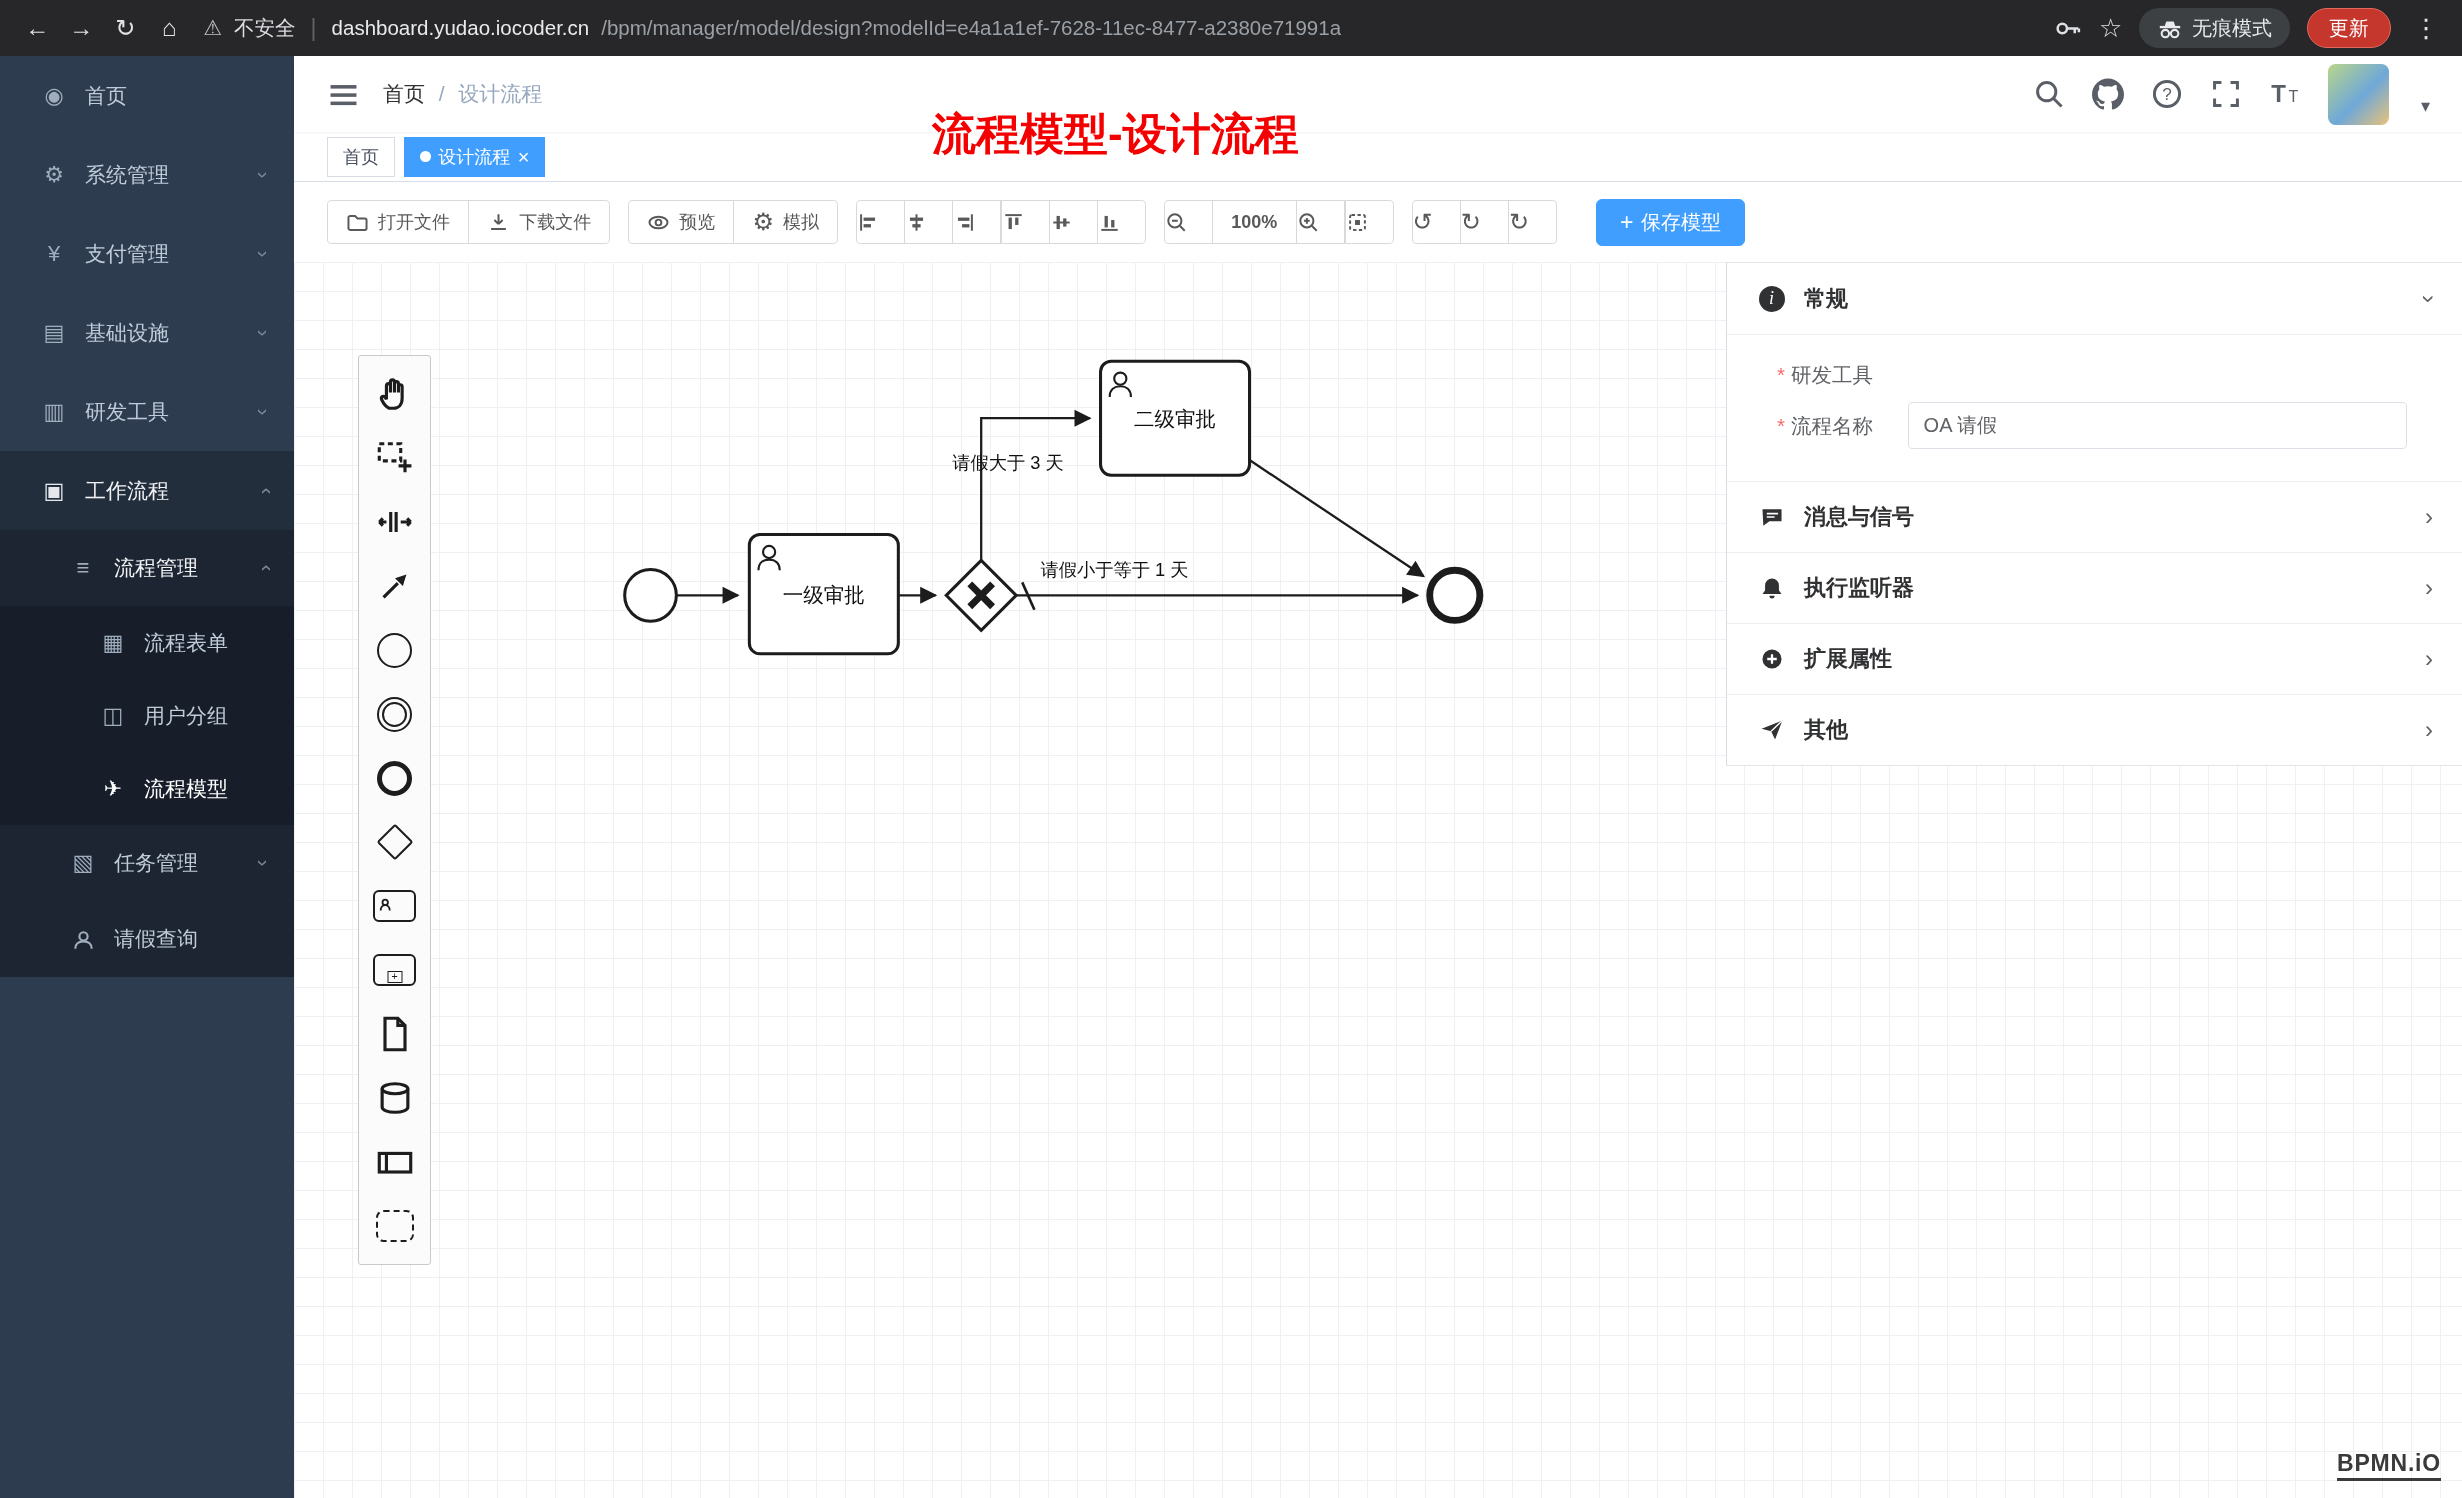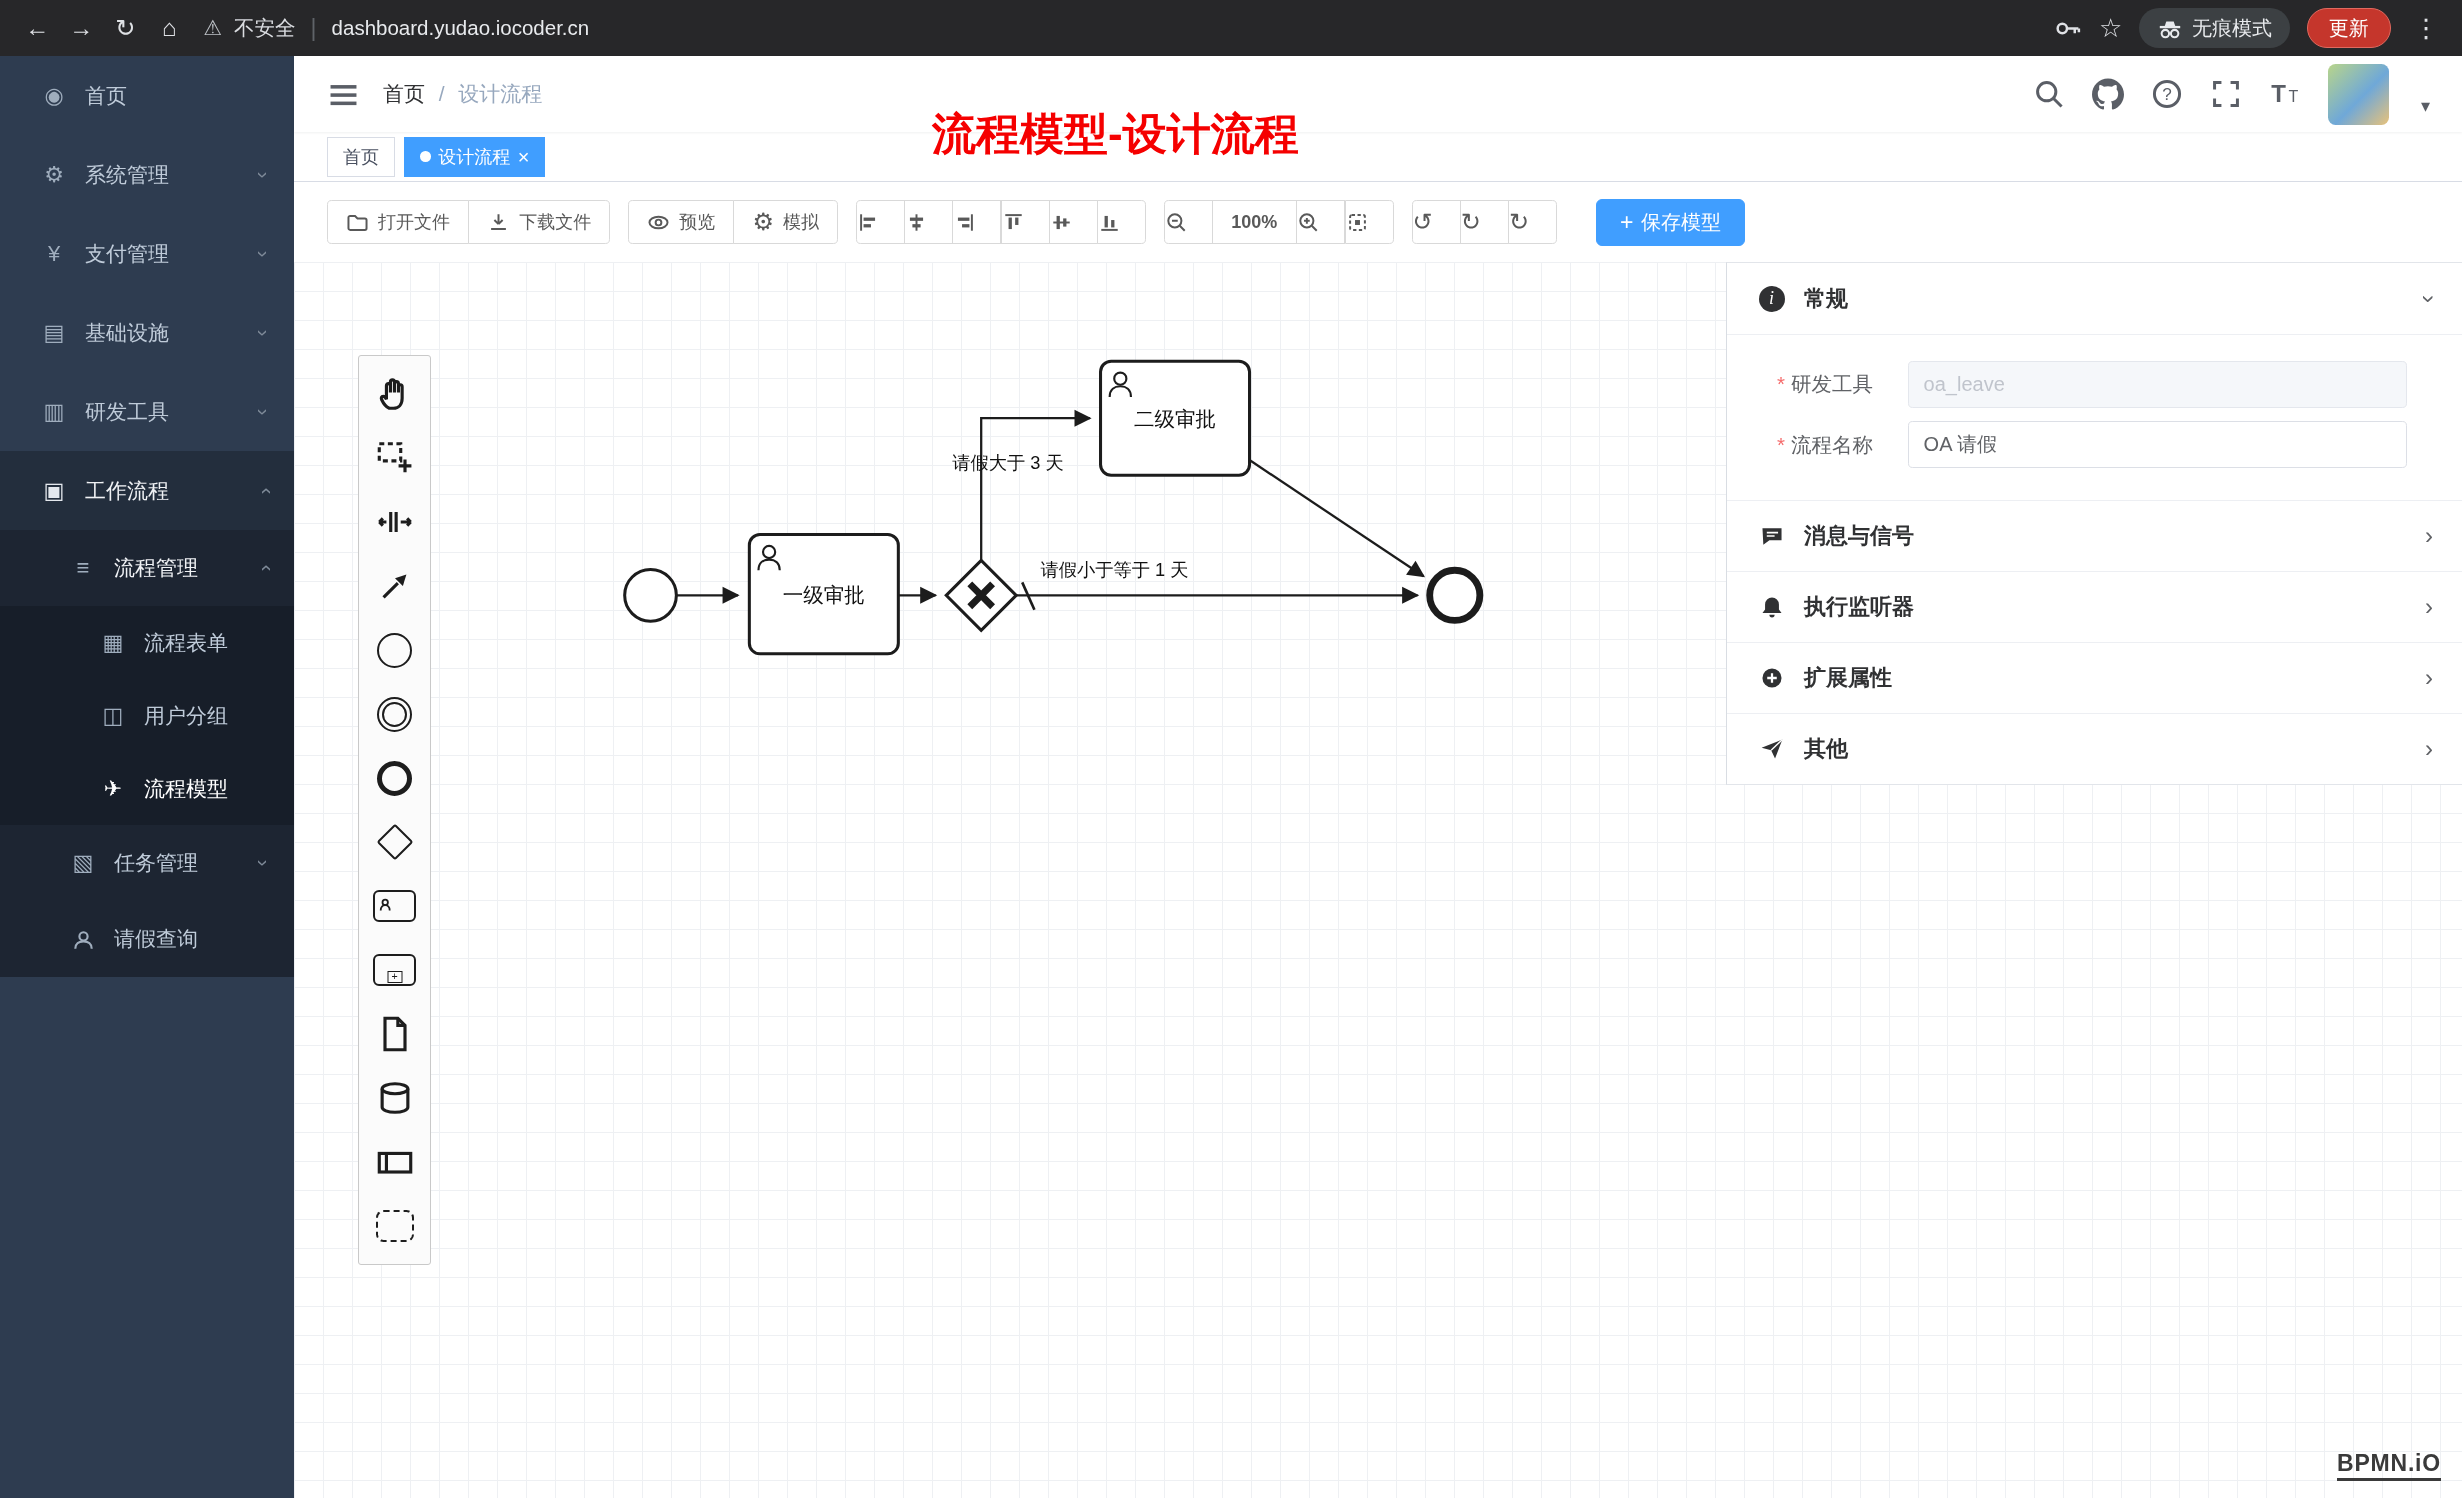--- a/index.html
+++ b/index.html
@@ -143,20 +143,21 @@
   <div class="browser">
     <span class="bicon">←</span>
     <span class="bicon">→</span>
     <span class="bicon">↻</span>
     <span class="bicon">⌂</span>
     <div class="urlarea">
       <span class="warn">⚠</span>
       <span class="seclabel">不安全</span>
       <span class="usep">|</span>
       <span class="uhost">dashboard.yudao.iocoder.cn</span>
+        <span class="upath">/bpm/manager/model/design?modelId=e4a1a1ef-7628-11ec-8477-a2380e71991a</span>
     </div>
     <div class="brright">
       <svg class="brsvg" viewBox="0 0 28 28">
           <circle cx="9" cy="14" r="4.5"></circle>
           <path d="M13.5 14h11M21 14v4.5M25 14v3.5"></path>
         </svg>
       <span class="star">☆</span>
       <div class="incog">
         <svg viewBox="0 0 28 28">
             <path d="M3 13h22" stroke="#e8eaed" stroke-width="2.5" fill="none"></path>
@@ -526,21 +527,20 @@
               </span>
             <span class="ptitle">常规</span>
             <span class="pchev down">›</span>
           </div>
           <div class="pfields">
             <div class="prow">
               <span class="plabel">
                   <span class="req">*</span>
                   <span>研发工具</span>
                 </span>
-              <input class="pinput" disabled="" value="oa_leave" style="">
             </div>
             <div class="prow">
               <span class="plabel">
                   <span class="req">*</span>
                   <span>流程名称</span>
                 </span>
               <input class="pinput" value="OA 请假" style="">
             </div>
           </div>
           <div class="psec">

